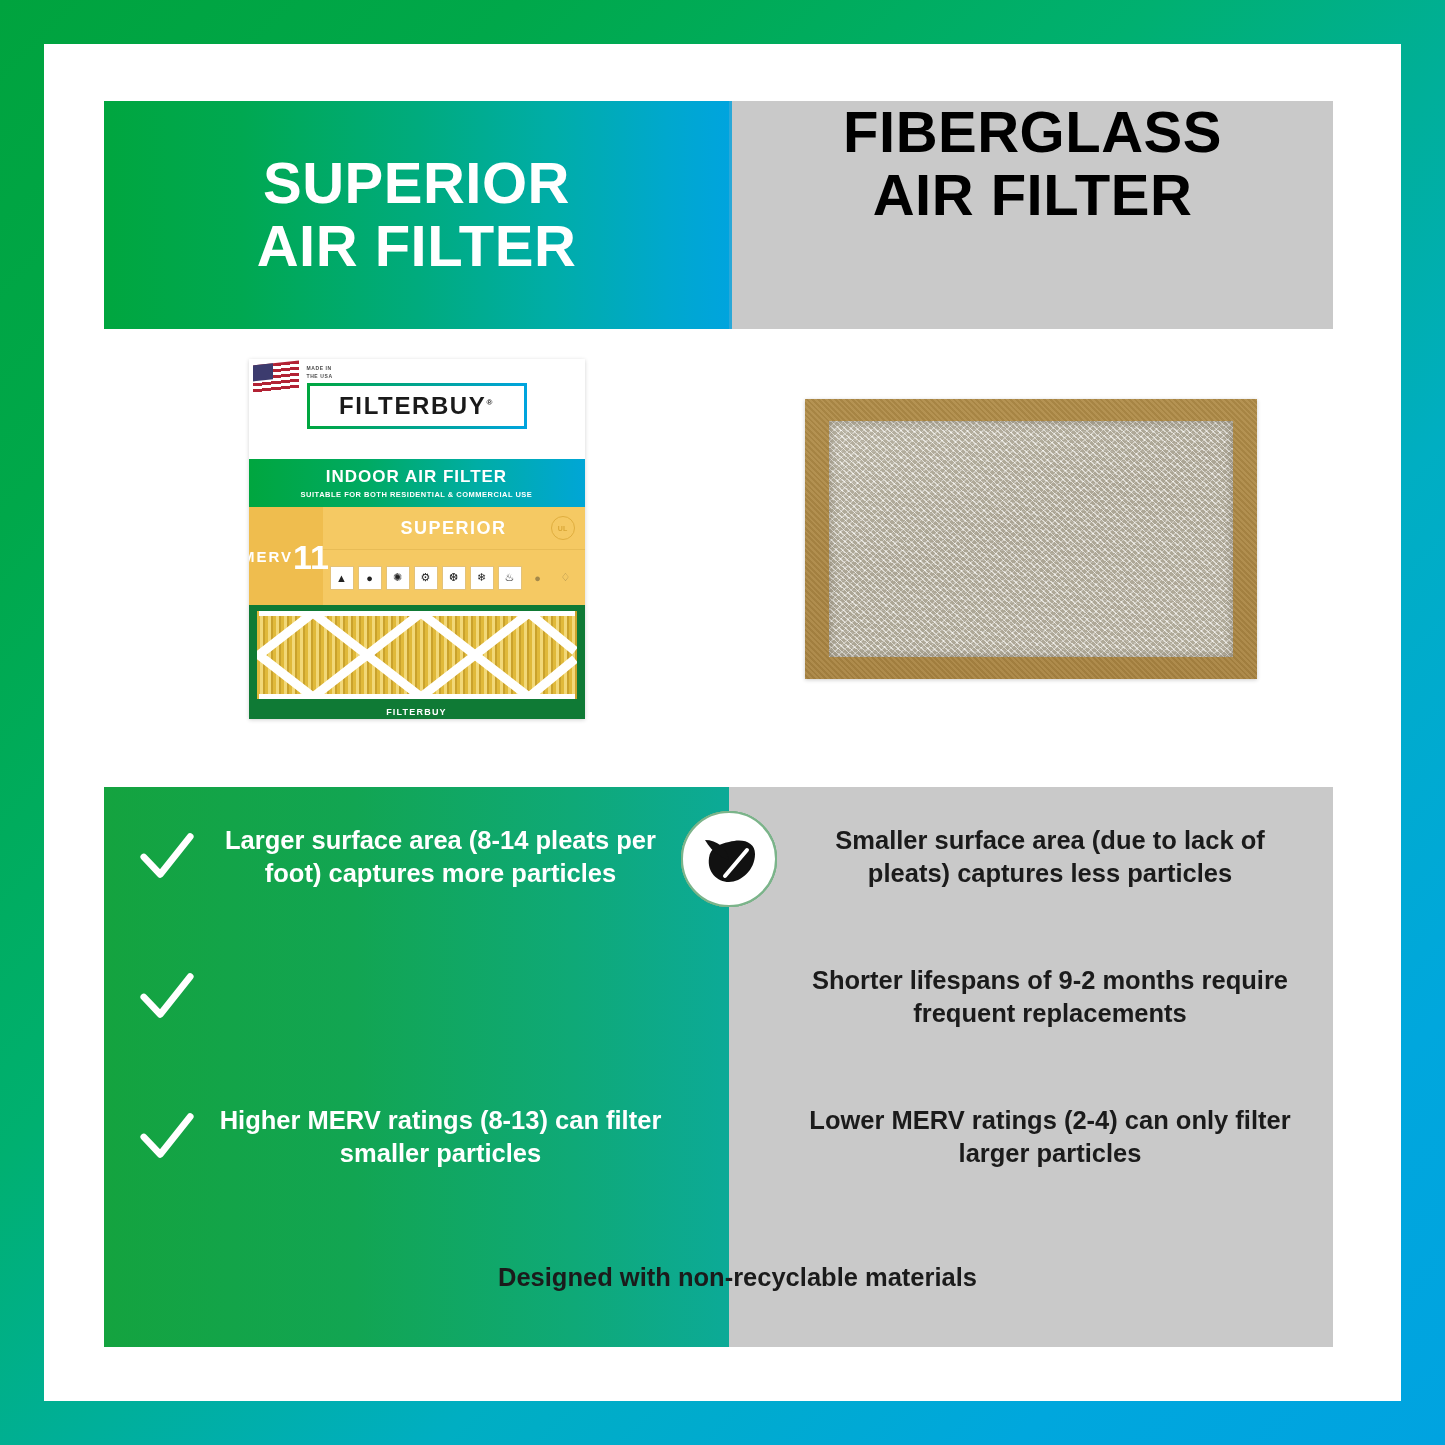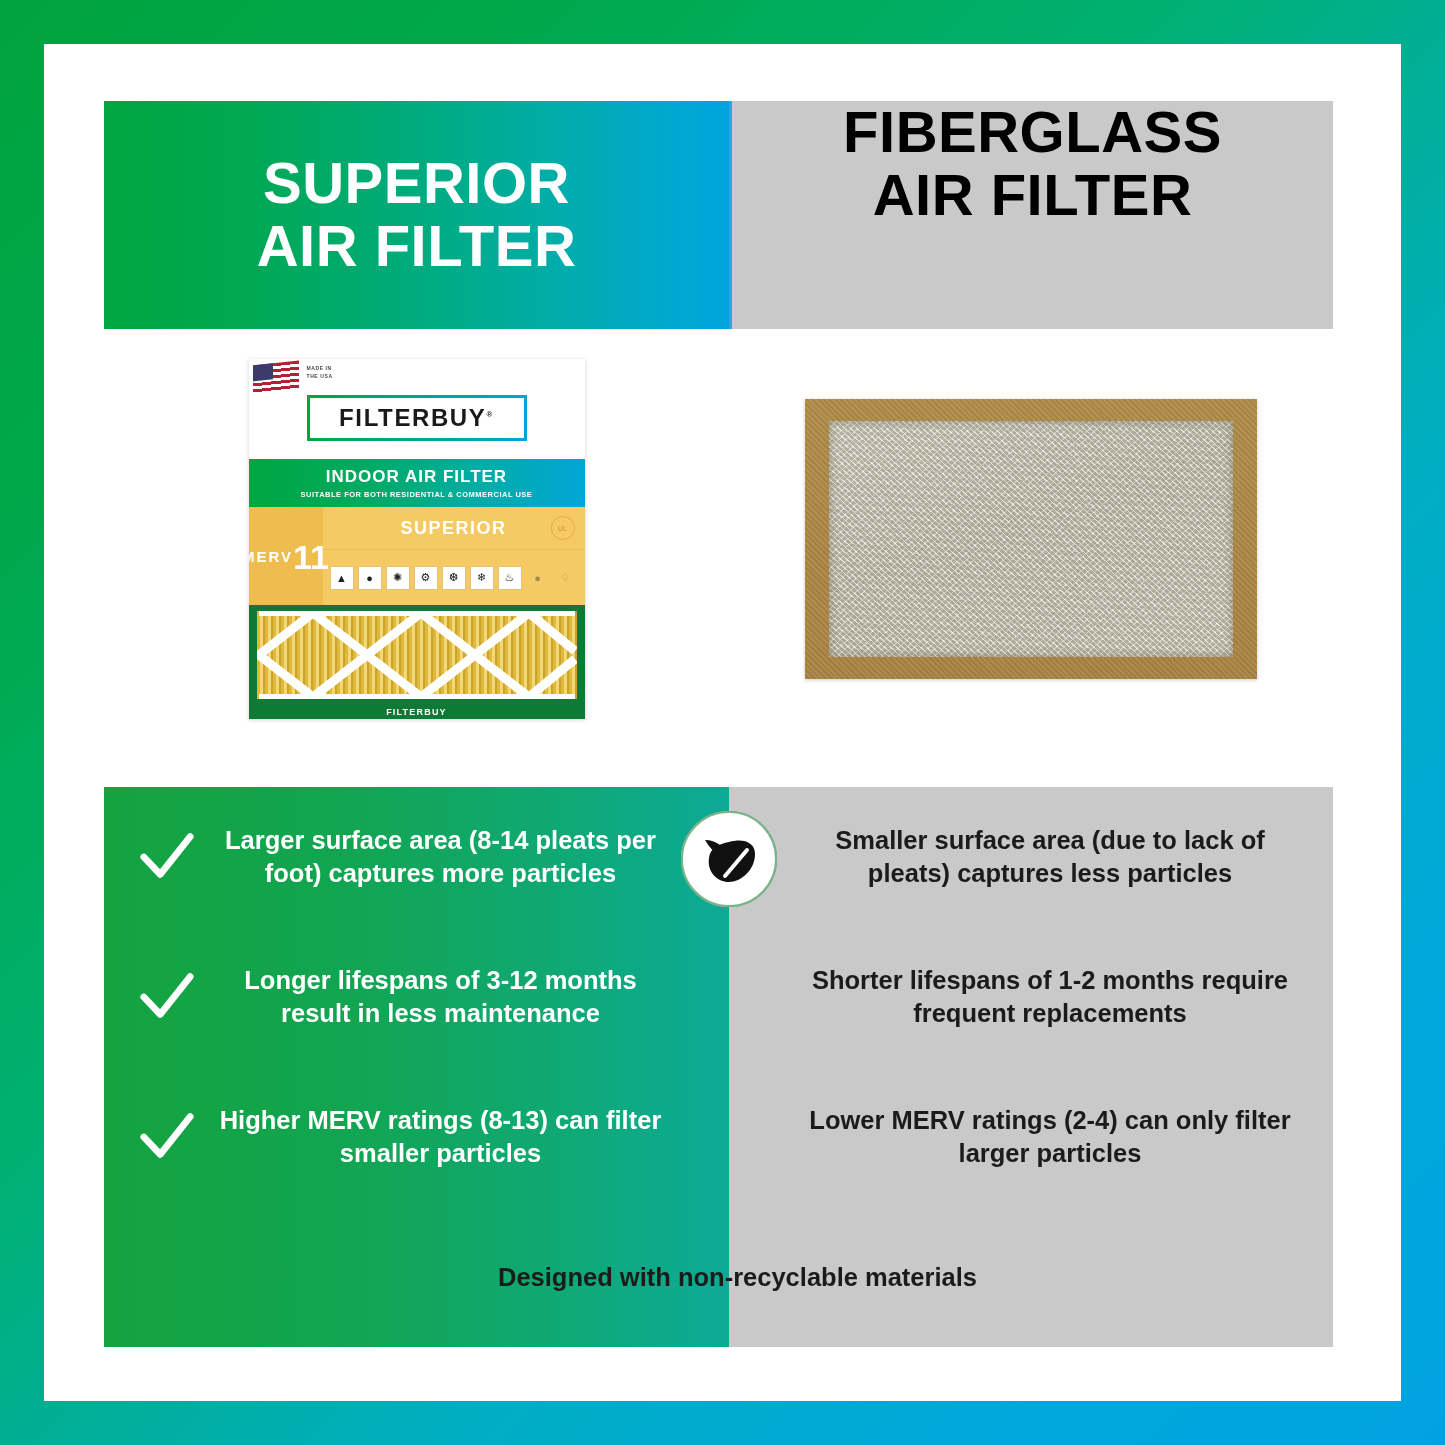--- a/index.html
+++ b/index.html
@@ -69,21 +69,21 @@
     transform:skewY(-6deg);
   }
   .flag::after{
     content:"";position:absolute;left:0;top:0;width:20px;height:16px;background:#3c3b6e;
   }
   .madein{
     position:absolute;left:58px;top:6px;
     font-size:5px;font-weight:700;color:#4a4a4a;letter-spacing:.6px;line-height:1.5;
   }
   .logo-box{
-    position:absolute;left:50%;top:36px;transform:translateX(-50%);
+    position:absolute;left:50%;top:24px;transform:translateX(-50%);
     width:214px;height:40px;
     border:3px solid;
     border-image:linear-gradient(90deg,#00a63f,#00a4de) 1;
     display:flex;align-items:center;justify-content:center;
     background:#fff;
   }
   .logo-text{
     font-size:24px;font-weight:800;letter-spacing:1.6px;color:#1a1a1a;
   }
   .logo-text sup{font-size:8px;vertical-align:super;}
@@ -320,33 +320,32 @@
             </div>
           </div>
 
           <div class="row">
             <div class="cell-left">
               <div class="check">
                 <svg viewBox="0 0 60 60" width="58" height="58">
                     <path d="M6 30 L23 48 L54 9" fill="none" stroke="#ffffff" stroke-width="7" stroke-linecap="round" stroke-linejoin="round"></path>
                   </svg>
               </div>
-              <div class="txt-left">Longer lifespans of 3-12 months result in less maintenance</div>
             </div>
             <div class="badge-wrap" style="top:0;height:140px;">
               <div class="badge" style="top:24px;">
                 <svg width="50" height="58" viewBox="0 0 50 58">
                   <path d="M8 4 H42 L42 10 L28 29 L42 48 L42 54 H8 L8 48 L22 29 L8 10 Z" fill="none" stroke="#111" stroke-width="4" stroke-linejoin="round"></path>
                   <path d="M14 47 H36 L25 33 Z" fill="#111"></path>
                   <path d="M22 22 L28 18 L25 27 Z" fill="#111"></path>
                 </svg>
               </div>
             </div>
             <div class="cell-right">
-              <div class="txt-right">Shorter lifespans of 1-2 months require frequent replacements</div>
+              <div class="txt-right">Shorter lifespans of 9-2 months require frequent replacements</div>
             </div>
           </div>
 
           <div class="row">
             <div class="cell-left">
               <div class="check">
                 <svg viewBox="0 0 60 60" width="58" height="58">
                     <path d="M6 30 L23 48 L54 9" fill="none" stroke="#ffffff" stroke-width="7" stroke-linecap="round" stroke-linejoin="round"></path>
                   </svg>
               </div>

